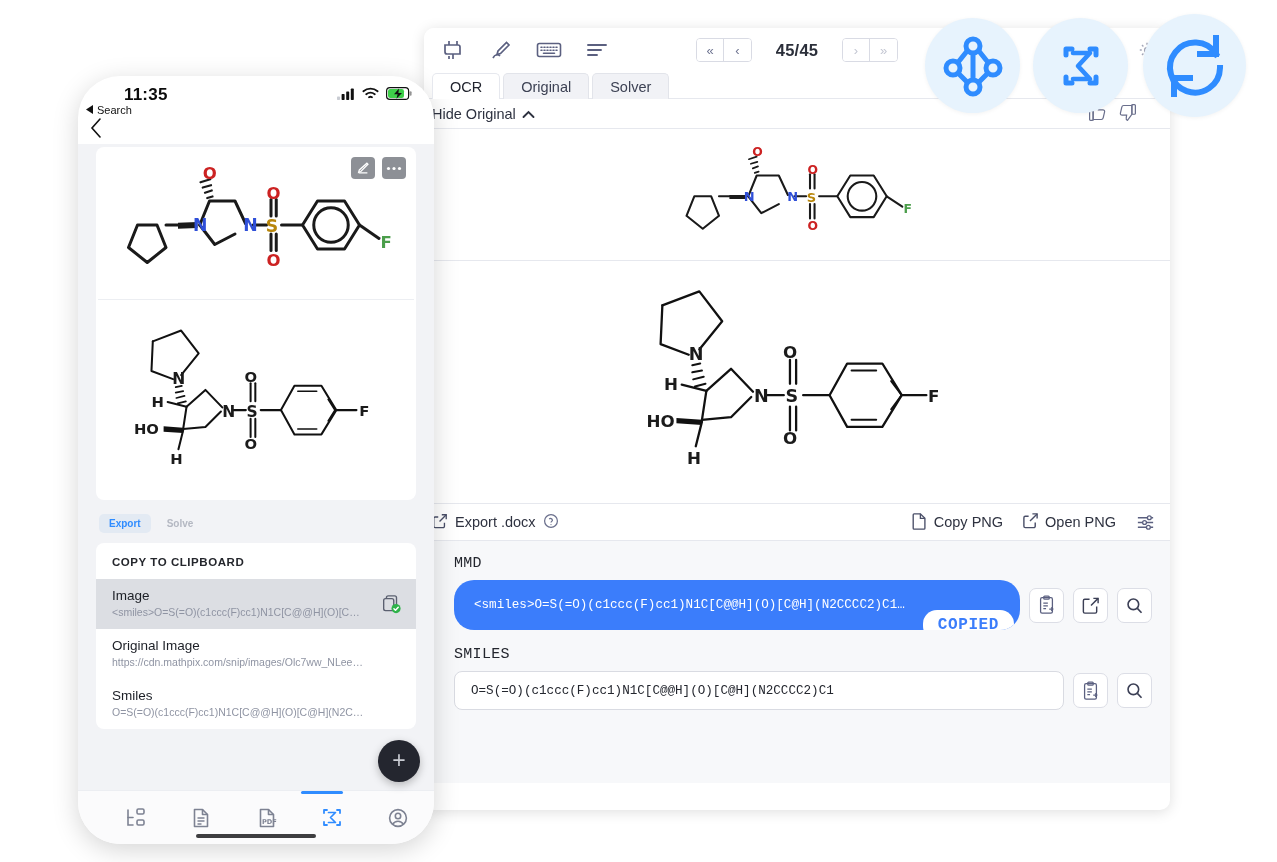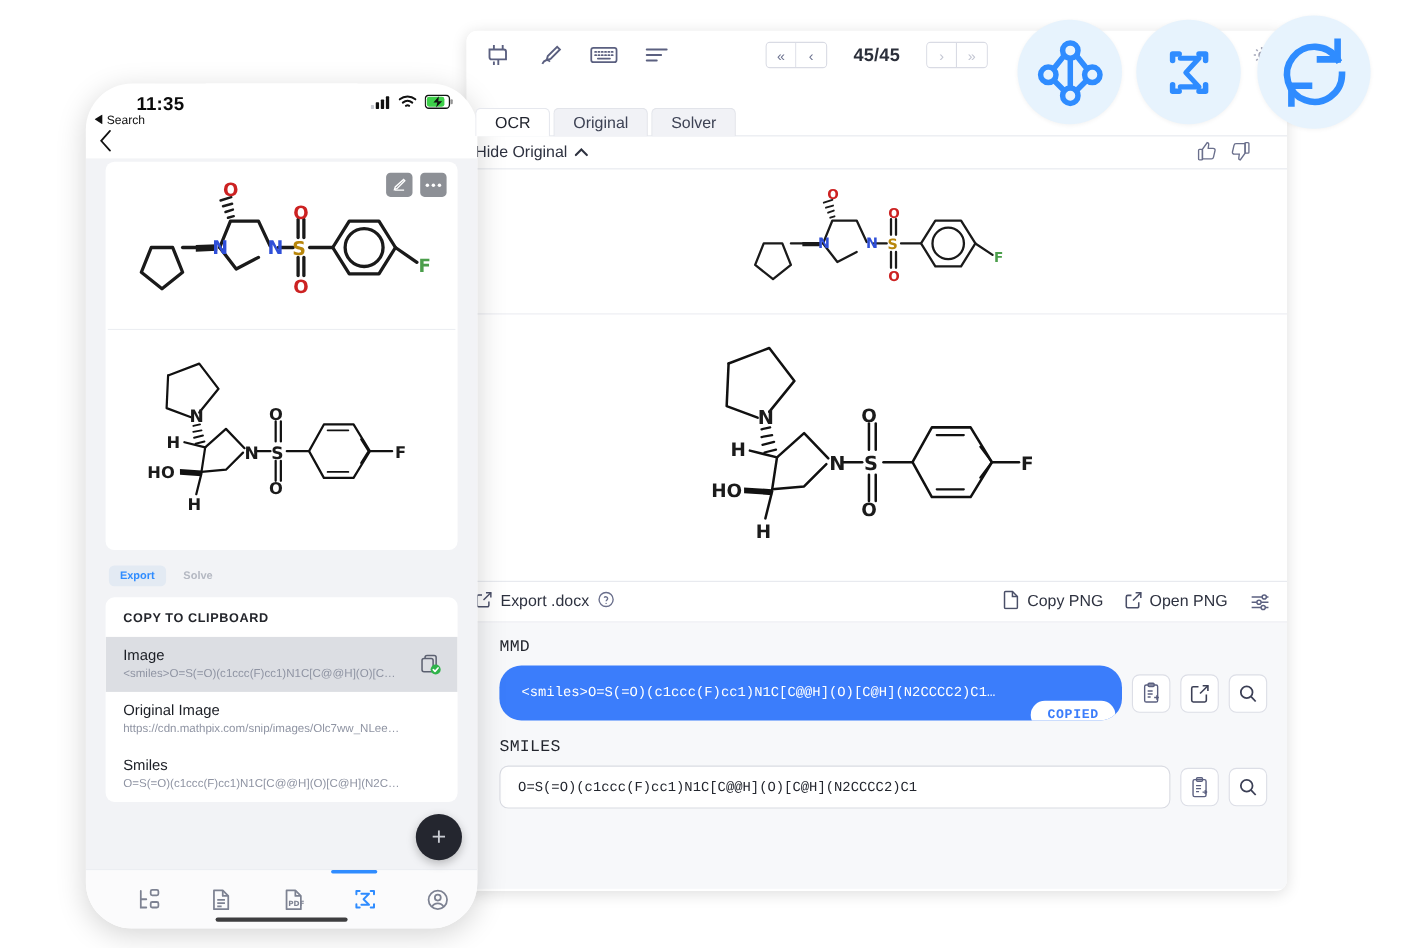--- a/index.html
+++ b/index.html
@@ -40,21 +40,21 @@
     display:flex; align-items:center; justify-content:center;
     font-size: 13px; color:#6e7491; background:#fff; cursor:pointer;
     border-right: 1px solid #d9dbe4;
   }
   .pg-btn:last-child { border-right: none; }
   .pg-btn.dim { color: #c3c6d2; }
   .pg-count { font-size: 16.5px; font-weight: 700; color:#2b2f3a; letter-spacing: .2px; min-width: 62px; text-align:center;}
   .gear-tiny { position:absolute; right: 14px; top: 13px; width:18px; height:18px; opacity:.55;}
 
   
-  .dw-tabs { display:flex; align-items:flex-end; height: 27px; padding-left: 8px; position:relative;margin-top:25px; }
+  .dw-tabs { display:flex; align-items:flex-end; height: 27px; padding-left: 8px; position:relative; }
   .dw-tabs::after{content:"";position:absolute;left:0;right:0;bottom:0;height:1px;background:#e6e8ee;}
   .tab {
     height: 26px; padding: 0 17px;
     display:flex; align-items:center;
     font-size: 14.5px; color: #3d4254;
     border-radius: 5px 5px 0 0;
     background: #f1f2f6;
     border: 1px solid #e2e4ea; border-bottom: none;
     margin-right: 3px; cursor:pointer;
     position:relative; z-index:1;
@@ -87,21 +87,21 @@
   .res-row { display:flex; align-items:center; gap: 9px; margin-bottom: 16px;}
   .mmd-field {
     flex: 1; height: 50px; background: #3b7dfb; border-radius: 20px;
     display:flex; align-items:center; padding: 0 6px 0 20px; gap: 10px; overflow:hidden; cursor:text;
   }
   .mmd-text {
     color:#fff; font-family:"Liberation Mono", monospace; font-size: 12.6px;
     white-space: nowrap; overflow:hidden; text-overflow: clip; flex:1;
   }
   .copied-pill {
-    background:#fff; color:#3b7dfb; font-size: 12px; font-weight:700; letter-spacing:.6px;
+    background:#fff; color:#3b7dfb; font-size: 16px; font-weight:700; letter-spacing:.6px;
     border-radius: 14px; padding: 6px 15px; font-family:"Liberation Mono", monospace; cursor:pointer;margin-top:40px;
   }
   .smiles-field {
     flex: 1; height: 39px; background:#fff; border:1px solid #d9dbe2; border-radius: 8px;
     display:flex; align-items:center; padding: 0 16px; cursor:text;
   }
   .smiles-text { font-family:"Liberation Mono", monospace; font-size: 12.6px; color:#23262e; white-space:nowrap; overflow:hidden;}
   .sq-btn {
     width: 34px; height: 34px; border:1px solid #dcdee6; border-radius:7px; background:#fff;
     display:flex; align-items:center; justify-content:center; cursor:pointer; flex:none;

